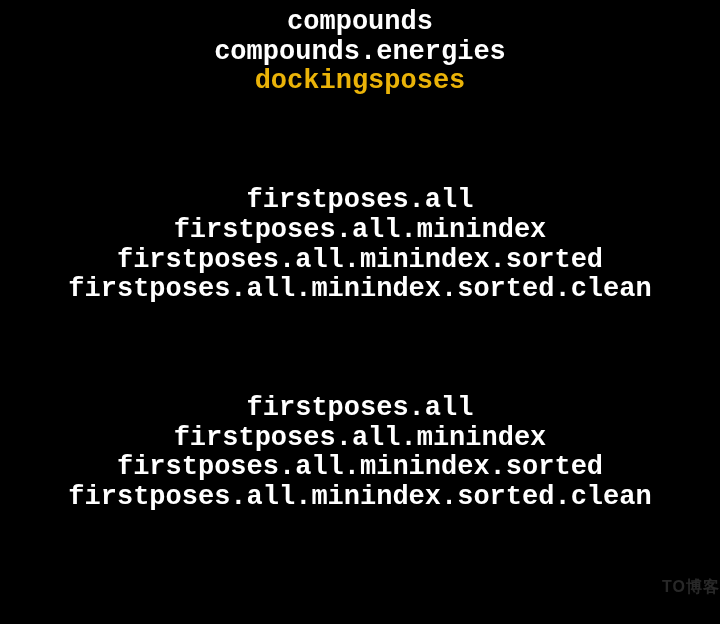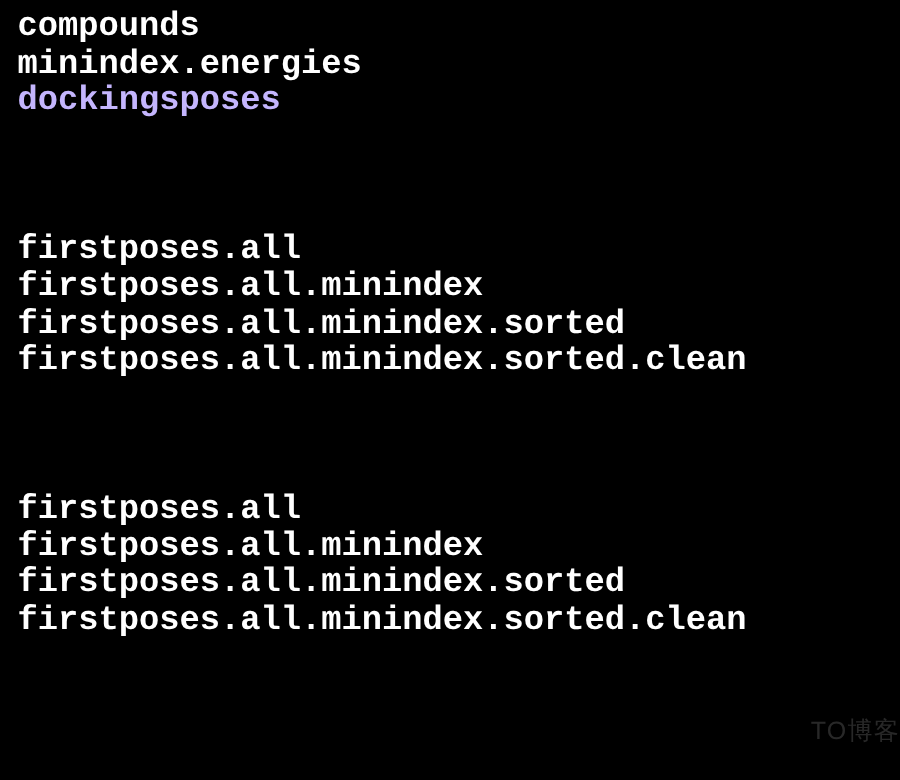--- a/index.html
+++ b/index.html
@@ -15,45 +15,46 @@
       font-weight: bold;
       font-size: 27px;
       line-height: 1.1;
       padding: 8px 14px;
       overflow: hidden;
       position: relative;
     }
     .line {
       white-space: pre;
       color: #ffffff;
+      text-align: center;
     }
     .line.dir {
-      color: #c4b5fd;
+      color: #eab308;
     }
     .blank {
       height: 29.7px;
     }
     .watermark {
       position: absolute;
       right: 0;
       bottom: 28px;
       color: rgba(160,160,160,0.25);
       font-family: sans-serif;
-      font-size: 20px;
-      font-weight: normal;
+      font-size: 16px;
+      font-weight: bold;
       letter-spacing: 1px;
       pointer-events: none;
     }
   </style>
 </head>
 <body>
 
 <div>
   <div class="line">compounds</div>
-  <div class="line">minindex.energies</div>
+  <div class="line">compounds.energies</div>
   <div class="line dir">dockingsposes</div>
 
   <div class="blank"></div>
   <div class="blank"></div>
   <div class="blank"></div>
 
   <div class="line">firstposes.all</div>
   <div class="line">firstposes.all.minindex</div>
   <div class="line">firstposes.all.minindex.sorted</div>
   <div class="line">firstposes.all.minindex.sorted.clean</div>

